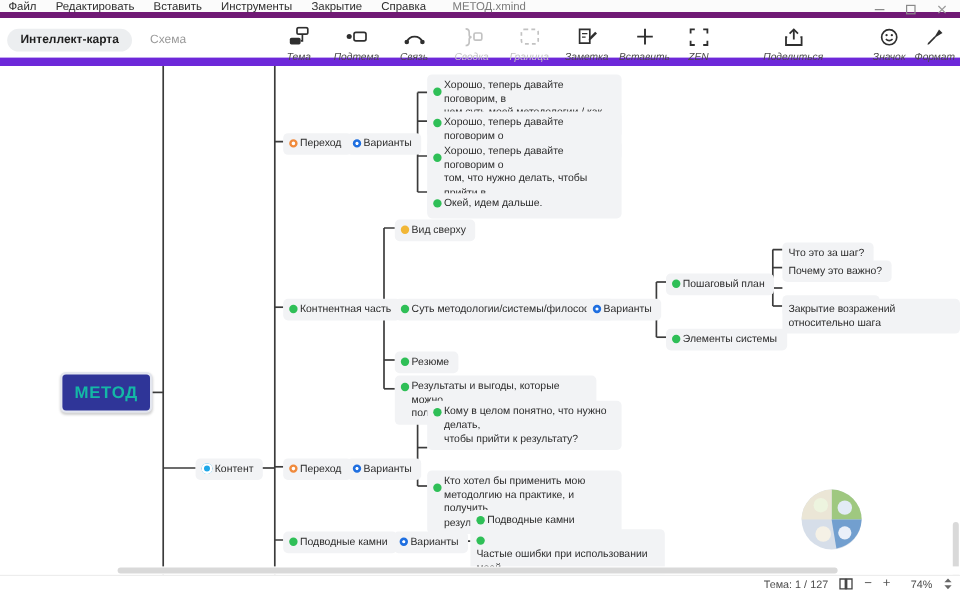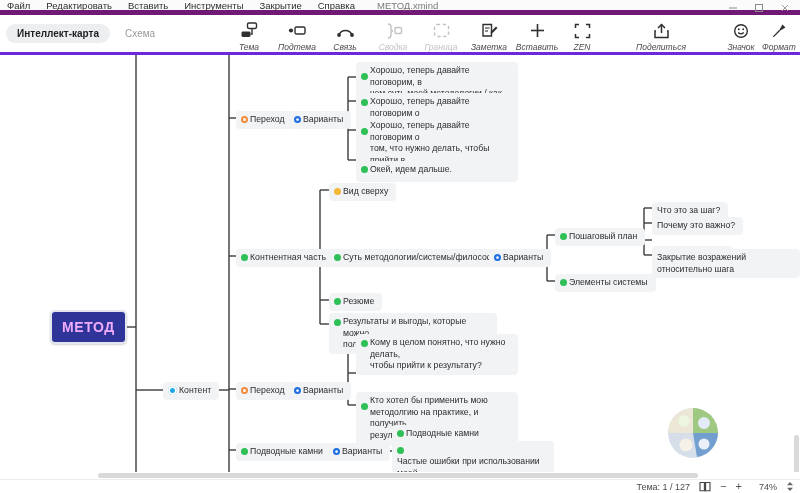--- a/index.html
+++ b/index.html
@@ -30,21 +30,21 @@
   }
   .wincontrols .wc {
     width: 26px; height: 15px; display:flex; align-items:center; justify-content:center;
     color: #8a8a8a; font-size: 9px;
   }
   .wc svg { display:block; }
 
   
   .toolbar {
     position: absolute; top: 15px; left: 0; width: 800px; height: 40px;
-    background: #ffffff; border-bottom: 3px solid #6d28d9;
+    background: #ffffff; border-bottom: 7px solid #6d28d9;
   }
   .modepills {
     position: absolute; left: 6px; top: 9px;
     display: flex; align-items: center; gap: 4px;
   }
   .pill {
     font-size: 10px; padding: 4px 11px; border-radius: 11px;
     color: #3a3a3a; white-space: nowrap;
   }
   .pill.active { background: #eceef0; font-weight: bold; color:#1f1f1f; }
@@ -95,21 +95,21 @@
   }
   .dot.amber { background: #f2b736; }
 
   .node .txt { display: block; }
 
   .root {
     position: absolute;
     background: #2f3598;
     border: 2px solid #e3e6ef;
     border-radius: 5px;
-    color: #f0abfc; font-weight: bold; font-size: 14px;
+    color: #14b8a6; font-weight: bold; font-size: 14px;
     letter-spacing: 0.6px;
     display: flex; align-items: center; justify-content: center;
     box-shadow: 0 1px 2px rgba(0,0,0,.18);
   }
 
   
   .watermark {
     position: absolute; right: 8px; bottom: 16px;
     width: 180px; height: 58px; pointer-events: none;
   }

